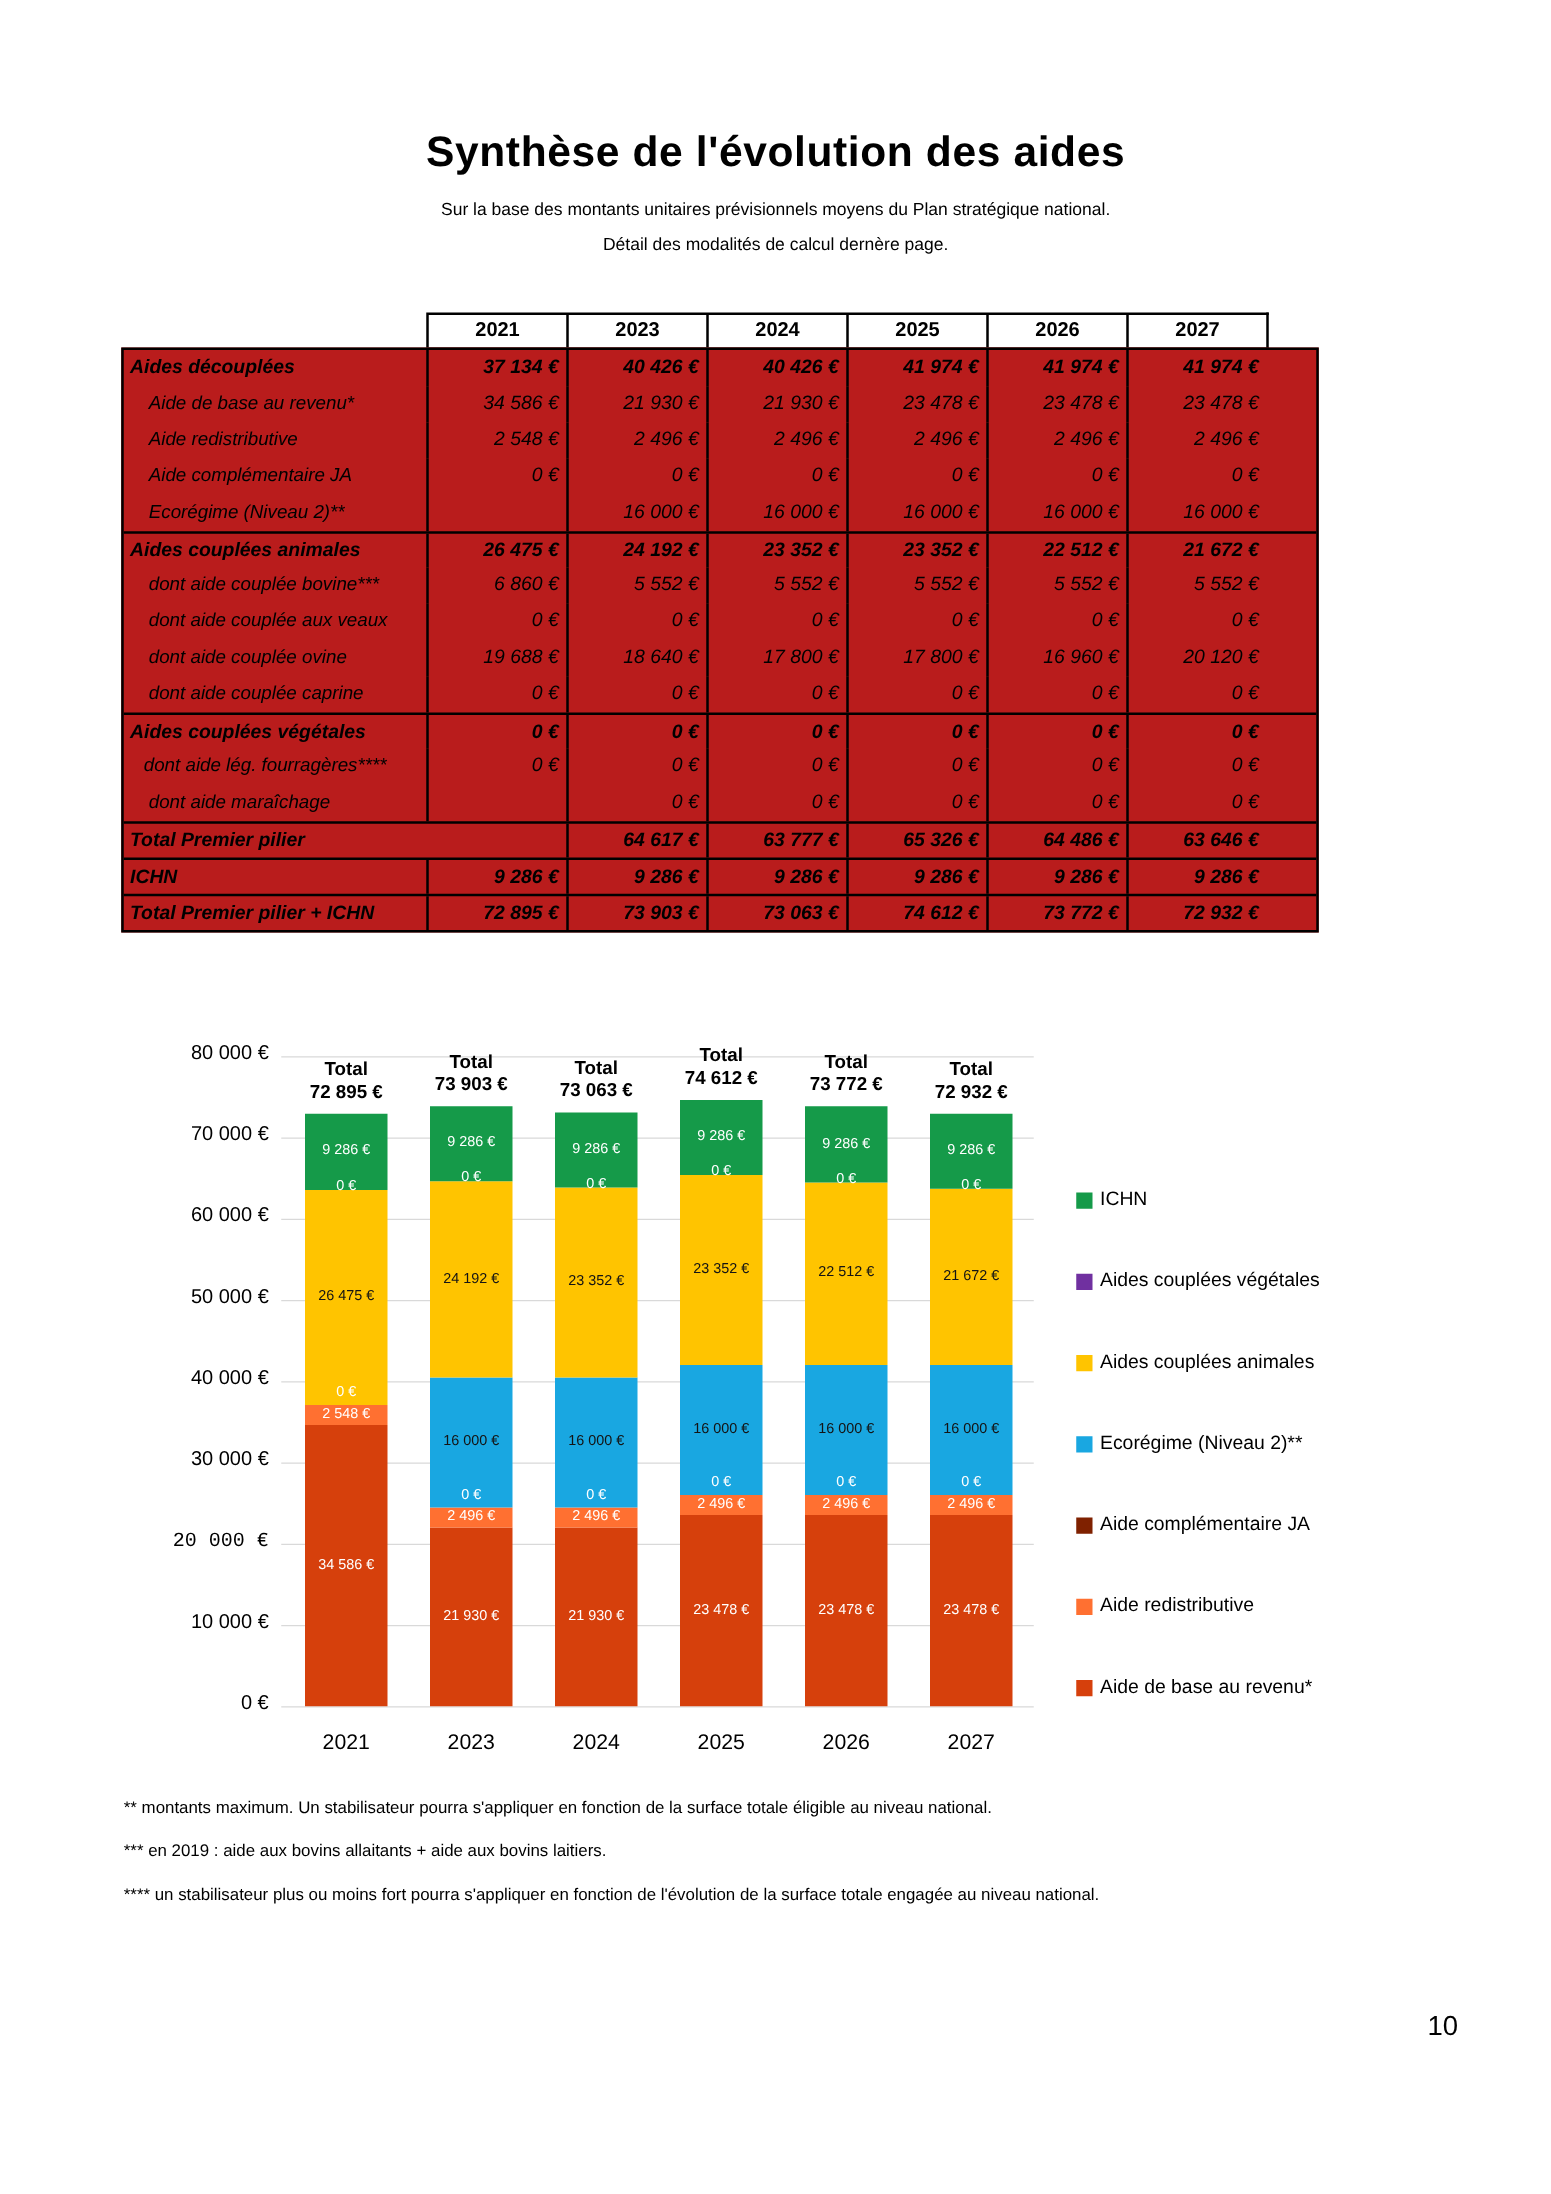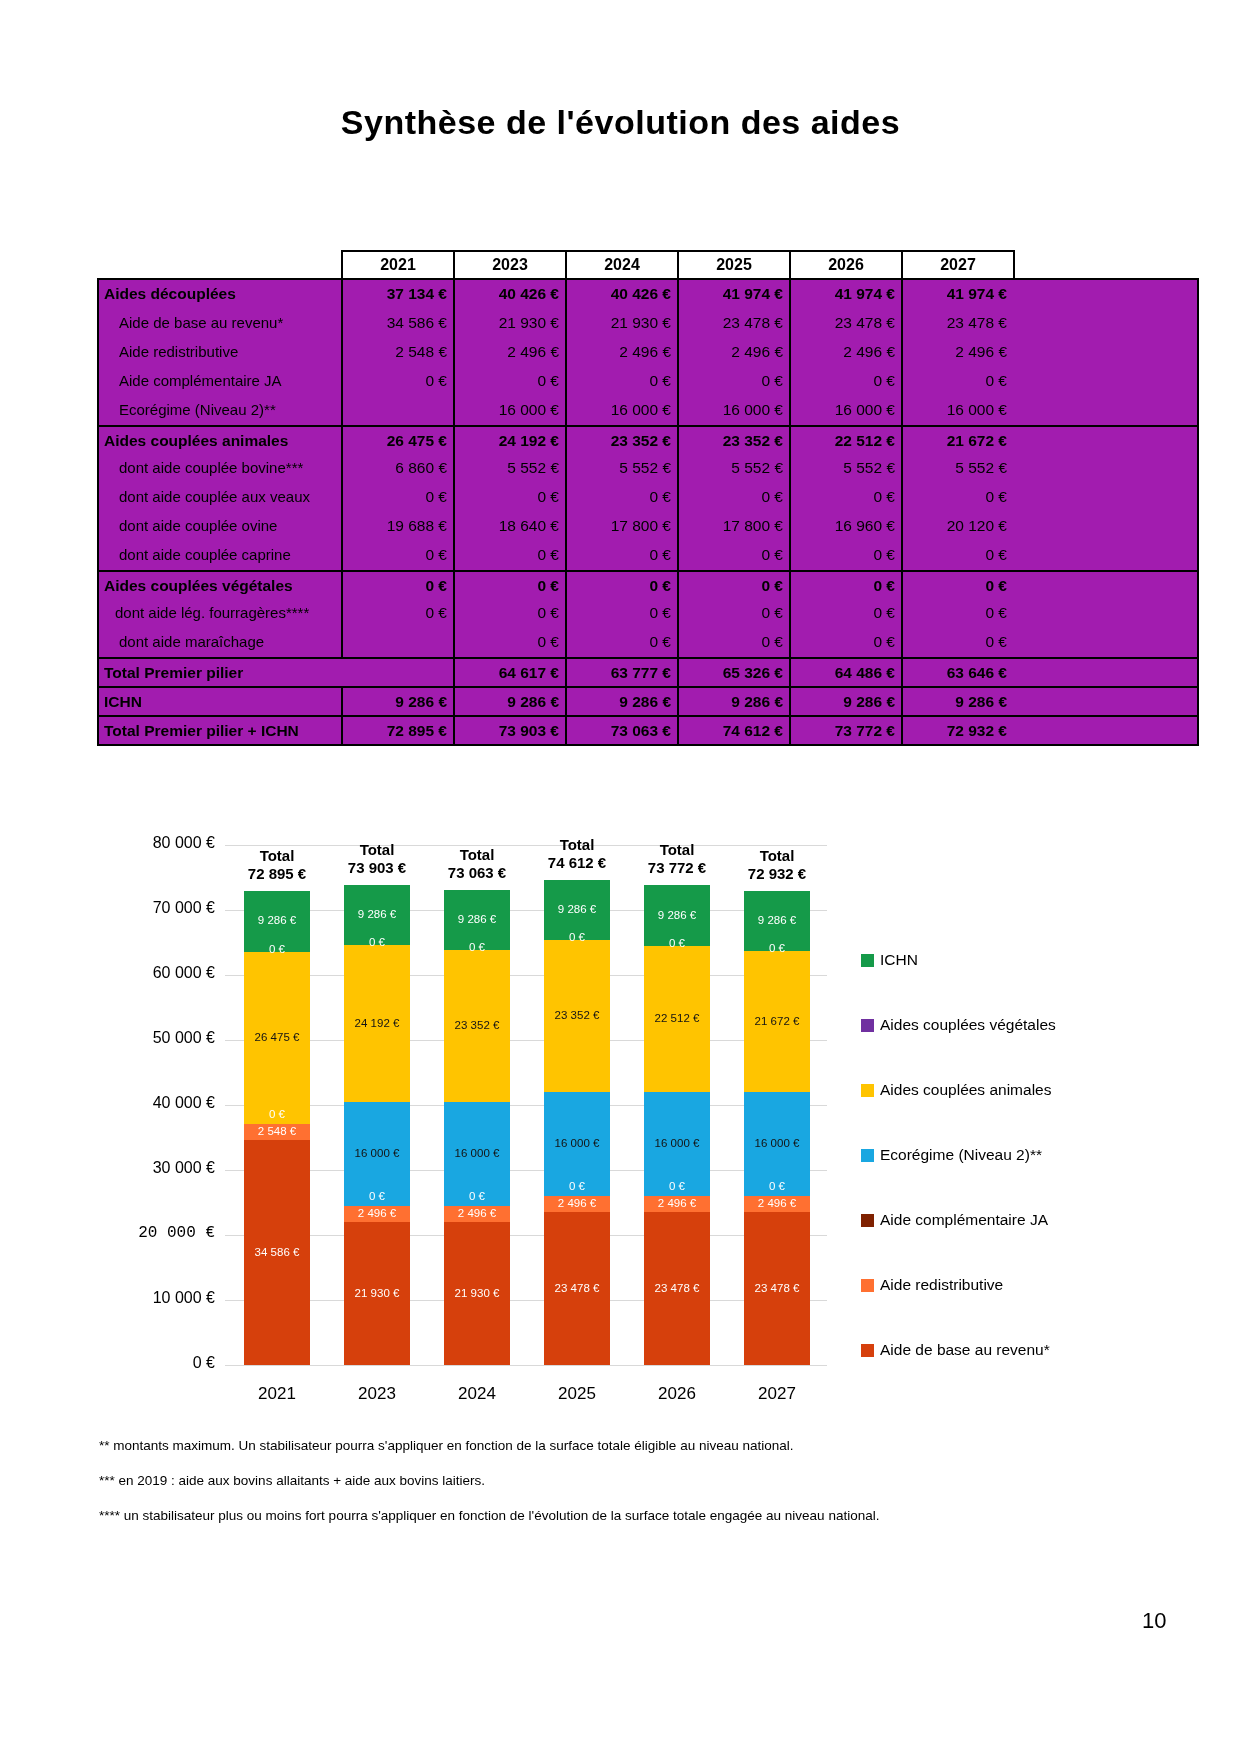--- a/index.html
+++ b/index.html
@@ -10,31 +10,33 @@
   .subtitle { position:absolute; left:0; right:0; text-align:center; font-size:14px; }
   .sub1 { top:159px; }
   .sub2 { top:187px; }
   .page-number { position:absolute; left:1142px; top:1608px; font-size:22px; }
 </style>
 </head>
 <body>
 
 <div id="page">
   <div class="page-title">Synthèse de l'évolution des aides</div>
+  <div class="subtitle sub1">Sur la base des montants unitaires prévisionnels moyens du Plan stratégique national.</div>
+  <div class="subtitle sub2">Détail des modalités de calcul dernère page.</div>
 
   <div id="aid-table">
       <div style="position: absolute; left: 341px; top: 250px; height: 30px; display: flex; border-top: 2px solid rgb(0, 0, 0); border-right: 2px solid rgb(0, 0, 0); border-bottom: 2px solid rgb(0, 0, 0); border-left: none; border-image: initial; background: rgb(255, 255, 255);">
         <div style="width: 112px; border-left: 2px solid rgb(0, 0, 0); font-weight: bold; font-size: 16px; line-height: 26px; text-align: center;">2021</div>
         <div style="width: 112px; border-left: 2px solid rgb(0, 0, 0); font-weight: bold; font-size: 16px; line-height: 26px; text-align: center;">2023</div>
         <div style="width: 112px; border-left: 2px solid rgb(0, 0, 0); font-weight: bold; font-size: 16px; line-height: 26px; text-align: center;">2024</div>
         <div style="width: 112px; border-left: 2px solid rgb(0, 0, 0); font-weight: bold; font-size: 16px; line-height: 26px; text-align: center;">2025</div>
         <div style="width: 112px; border-left: 2px solid rgb(0, 0, 0); font-weight: bold; font-size: 16px; line-height: 26px; text-align: center;">2026</div>
         <div style="width: 112px; border-left: 2px solid rgb(0, 0, 0); font-weight: bold; font-size: 16px; line-height: 26px; text-align: center;">2027</div>
       </div>
-      <div style="position: absolute; left: 97px; top: 278px; border: 2px solid rgb(0, 0, 0); background: #a21caf; width: 1102px;">
+      <div style="position: absolute; left: 97px; top: 278px; border: 2px solid rgb(0, 0, 0); background: #b91c1c; width: 958px; font-style: italic;">
         <div style="display: flex; height: 29px; border-top: none;">
           <div style="width: 242px; font-size: 15.5px; line-height: 28px; padding-left: 5px; font-weight: bold; white-space: nowrap; overflow: hidden;">Aides découplées</div>
           <div style="width: 112px; border-left: 2px solid rgb(0, 0, 0); font-size: 15.5px; line-height: 28px; text-align: right; padding-right: 6px; font-weight: bold; white-space: nowrap; overflow: hidden;">37 134 €</div>
           <div style="width: 112px; border-left: 2px solid rgb(0, 0, 0); font-size: 15.5px; line-height: 28px; text-align: right; padding-right: 6px; font-weight: bold; white-space: nowrap; overflow: hidden;">40 426 €</div>
           <div style="width: 112px; border-left: 2px solid rgb(0, 0, 0); font-size: 15.5px; line-height: 28px; text-align: right; padding-right: 6px; font-weight: bold; white-space: nowrap; overflow: hidden;">40 426 €</div>
           <div style="width: 112px; border-left: 2px solid rgb(0, 0, 0); font-size: 15.5px; line-height: 28px; text-align: right; padding-right: 6px; font-weight: bold; white-space: nowrap; overflow: hidden;">41 974 €</div>
           <div style="width: 112px; border-left: 2px solid rgb(0, 0, 0); font-size: 15.5px; line-height: 28px; text-align: right; padding-right: 6px; font-weight: bold; white-space: nowrap; overflow: hidden;">41 974 €</div>
           <div style="width: 112px; border-left: 2px solid rgb(0, 0, 0); font-size: 15.5px; line-height: 28px; text-align: right; padding-right: 6px; font-weight: bold; white-space: nowrap; overflow: hidden;">41 974 €</div>
         </div>
         <div style="display: flex; height: 29px; border-top: none;">

